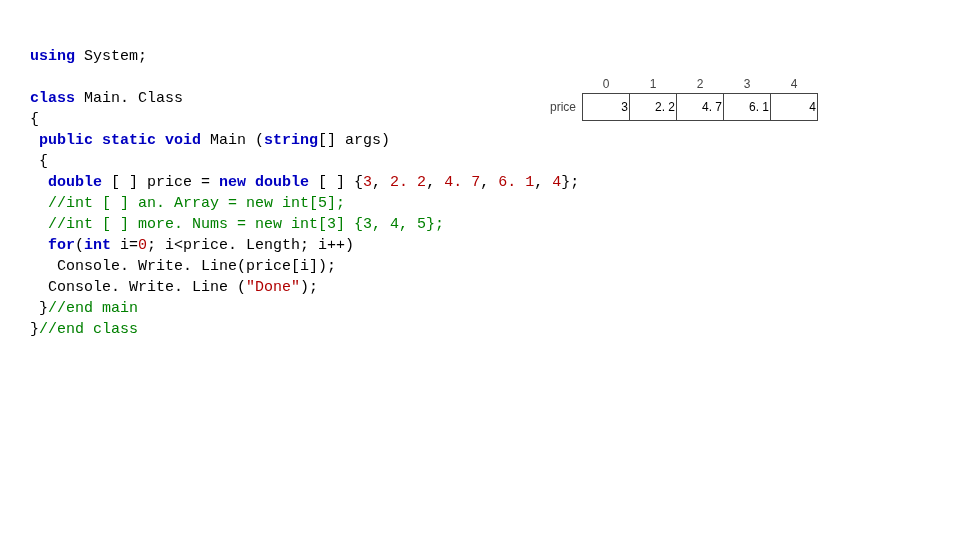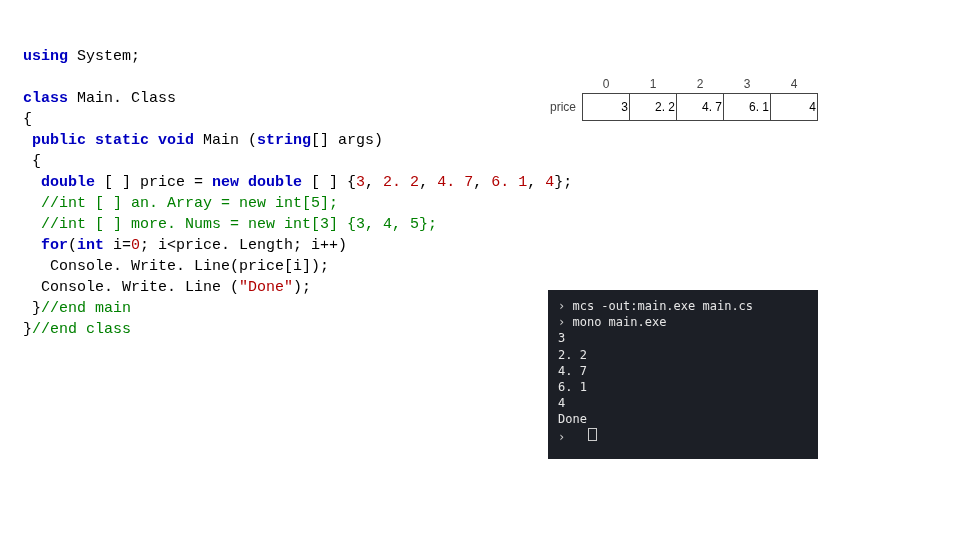--- a/index.html
+++ b/index.html
@@ -10,21 +10,21 @@
     background: #fff;
     font-family: "Consolas", "Courier New", monospace;
     font-size: 15px;
     color: #000;
   }
   .page {
     position: relative;
     width: 848px;
     height: 540px;
     box-sizing: border-box;
-    padding: 25px 0 0 23px;
+    padding: 25px 0 0 30px;
   }
   .code {
     white-space: pre;
     line-height: 1.4;
   }
   .kw   { color: #0000c0; font-weight: bold; }
   .num  { color: #b00000; }
   .str  { color: #b00000; }
   .cmt  { color: #008000; }
 
@@ -116,23 +116,14 @@
         <td>3</td>
         <td>2. 2</td>
         <td>4. 7</td>
         <td>6. 1</td>
         <td>4</td>
       </tr>
     </tbody>
       </table>
   </div>
 
-  <div class="term"><span class="prompt">› </span><span>mcs -out:main.exe main.cs</span>
-<span class="prompt">› </span><span>mono main.exe</span>
-<span>3</span>
-<span>2. 2</span>
-<span>4. 7</span>
-<span>6. 1</span>
-<span>4</span>
-<span>Done</span>
-<span class="prompt">› </span><span class="cursor"></span></div>
 
 </div>
 
 </body></html>

